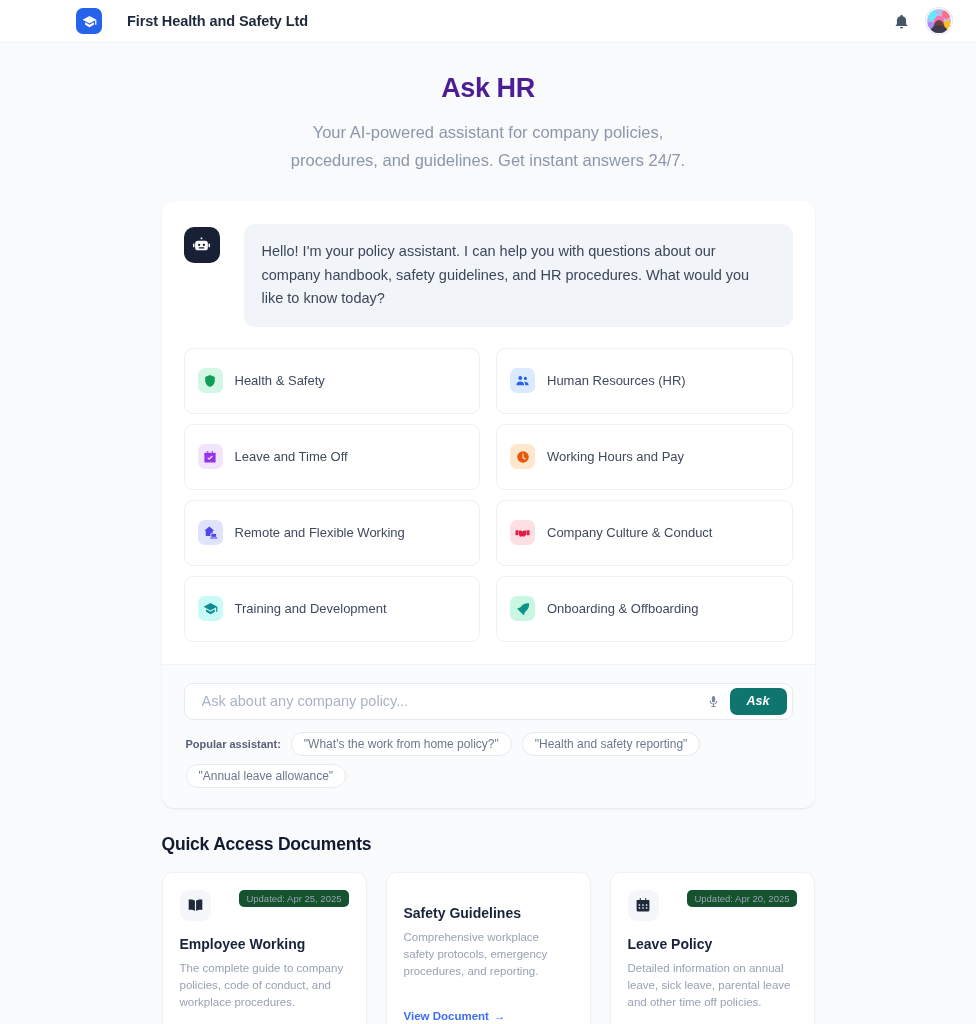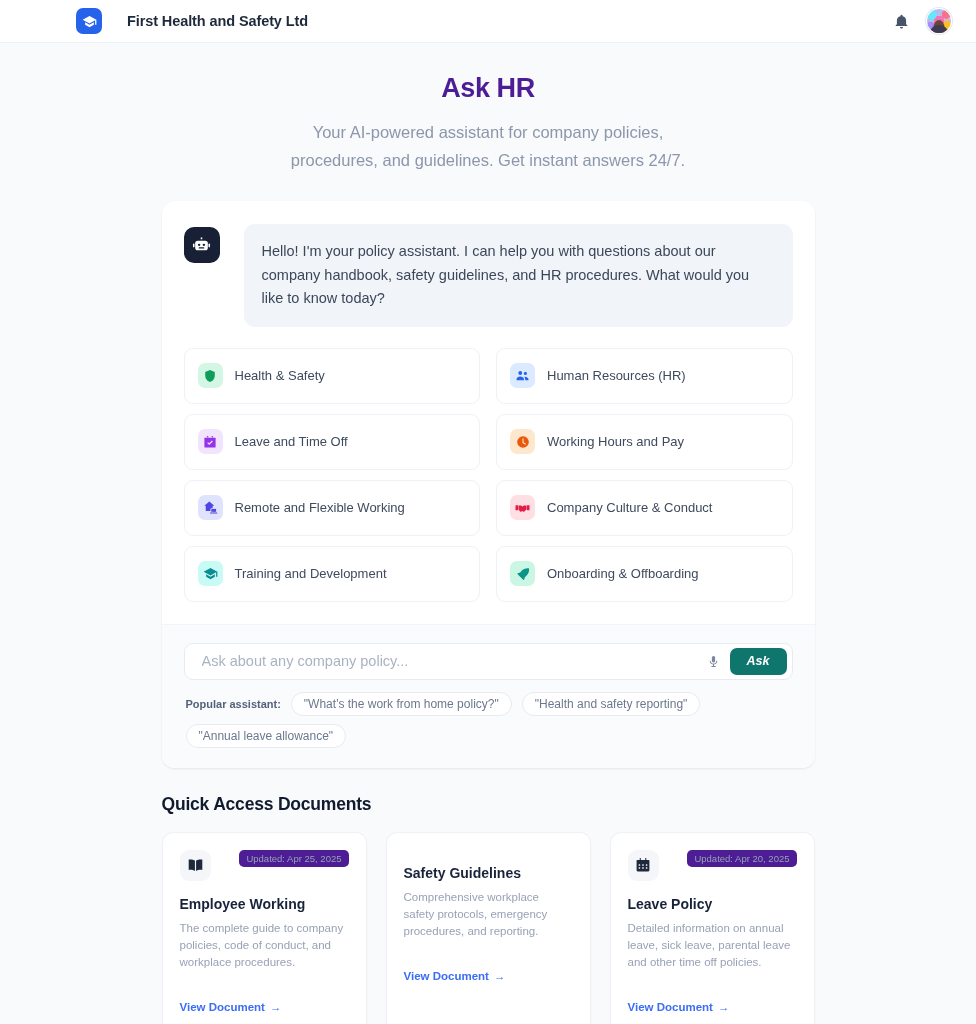--- a/index.html
+++ b/index.html
@@ -122,21 +122,21 @@
   }
 
   
   .tiles {
     display: grid;
     grid-template-columns: 1fr 1fr;
     gap: 10px 16px;
     margin-top: 21px;
   }
   .tile {
-    height: 56px;
+    height: 66px;
     border: 1px solid #eef1f6;
     border-radius: 9px;
     background: #ffffff;
     display: flex; align-items: center;
     gap: 12px;
     padding: 0 13px;
     cursor: pointer;
   }
   .tile-icon {
     width: 25px; height: 25px;
@@ -240,21 +240,21 @@
   .doc-head { display: flex; align-items: flex-start; }
   .doc-icon {
     width: 31px; height: 31px;
     border-radius: 9px;
     background: #f4f6fa;
     display: flex; align-items: center; justify-content: center;
     flex: none;
   }
   .doc-updated {
     margin-left: auto;
-    background: #4c1d95;
+    background: #14532d;
     border-radius: 5px;
     padding: 3px 7px;
     font-size: 9.5px;
     color: #98a2b5;
     white-space: nowrap;
   }
   .doc-name {
     margin-top: 15px;
     font-size: 14px;
     font-weight: bold;

